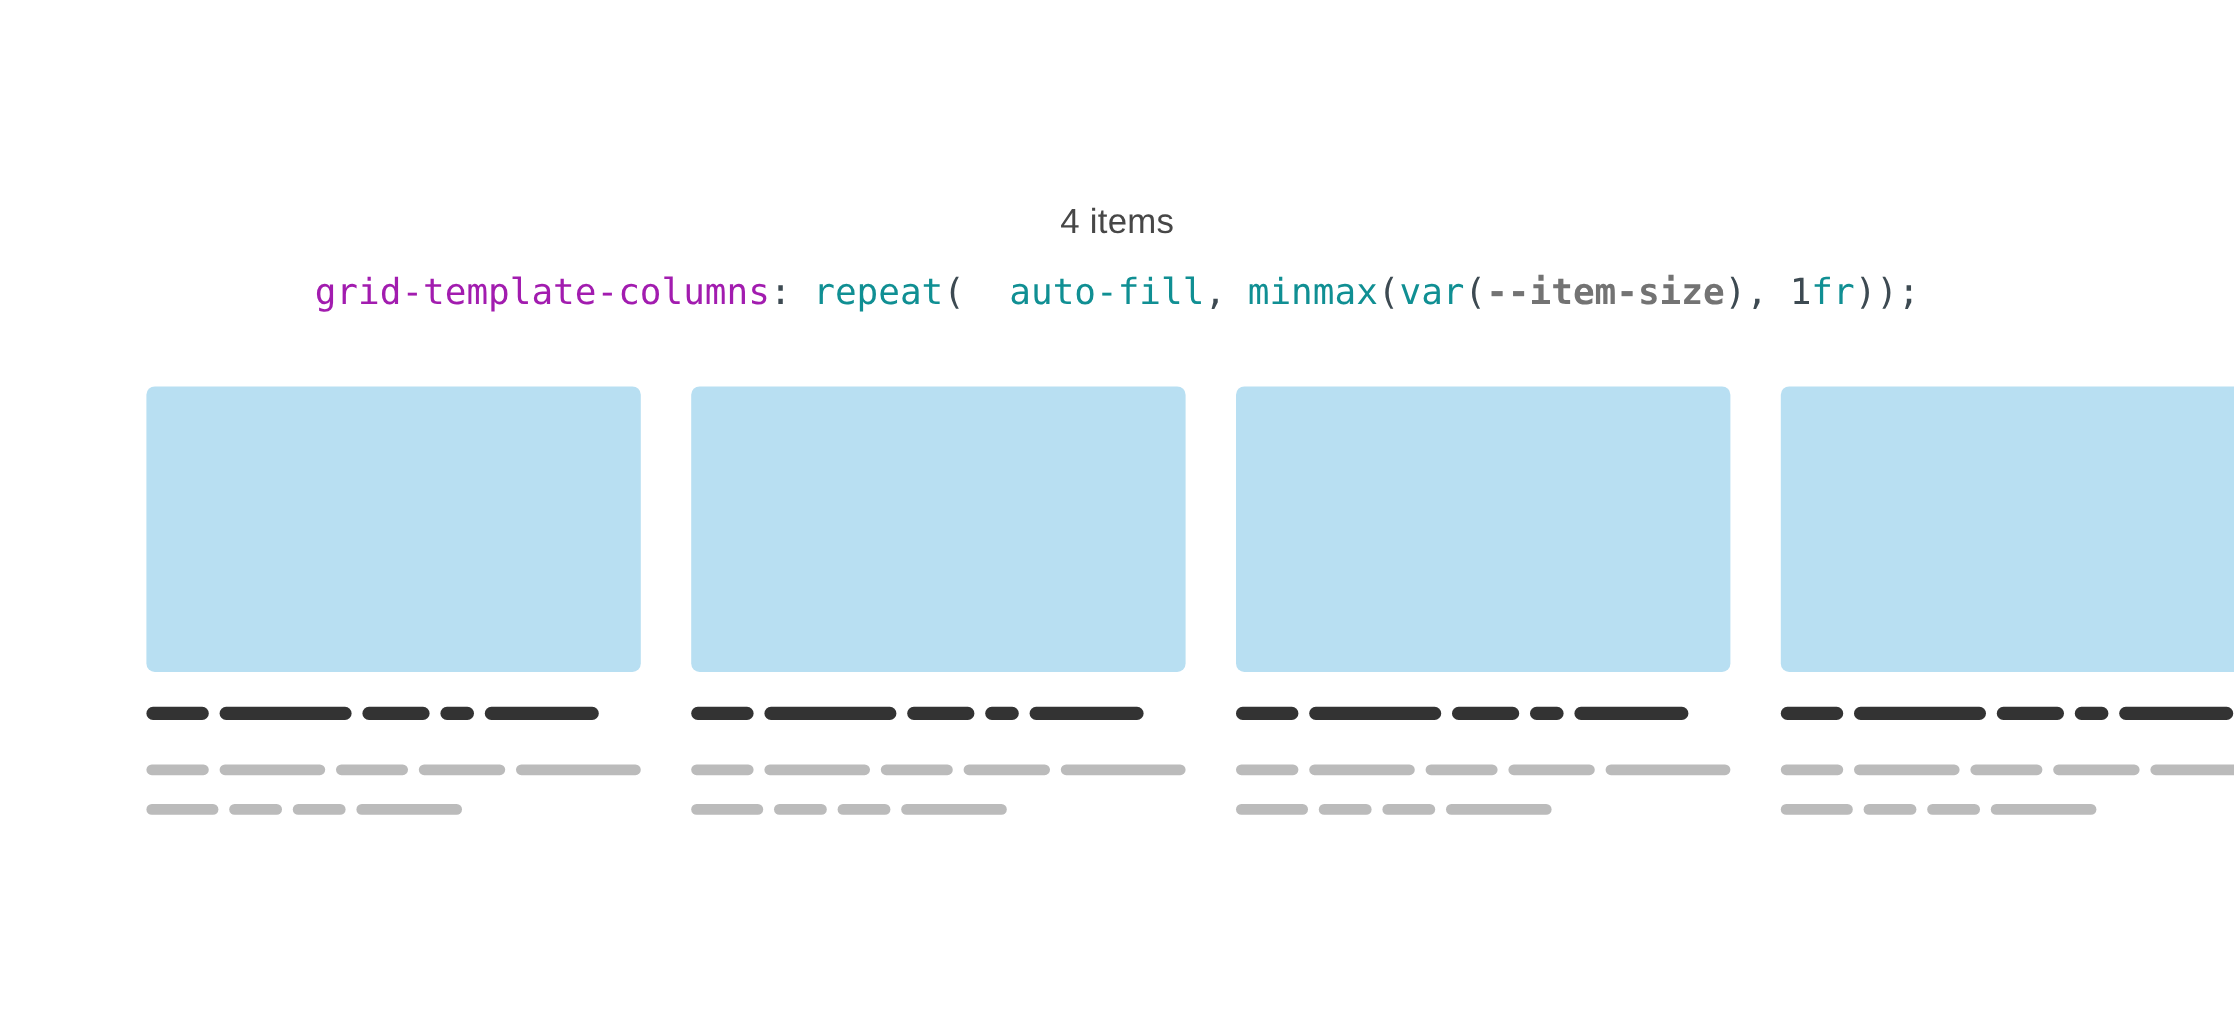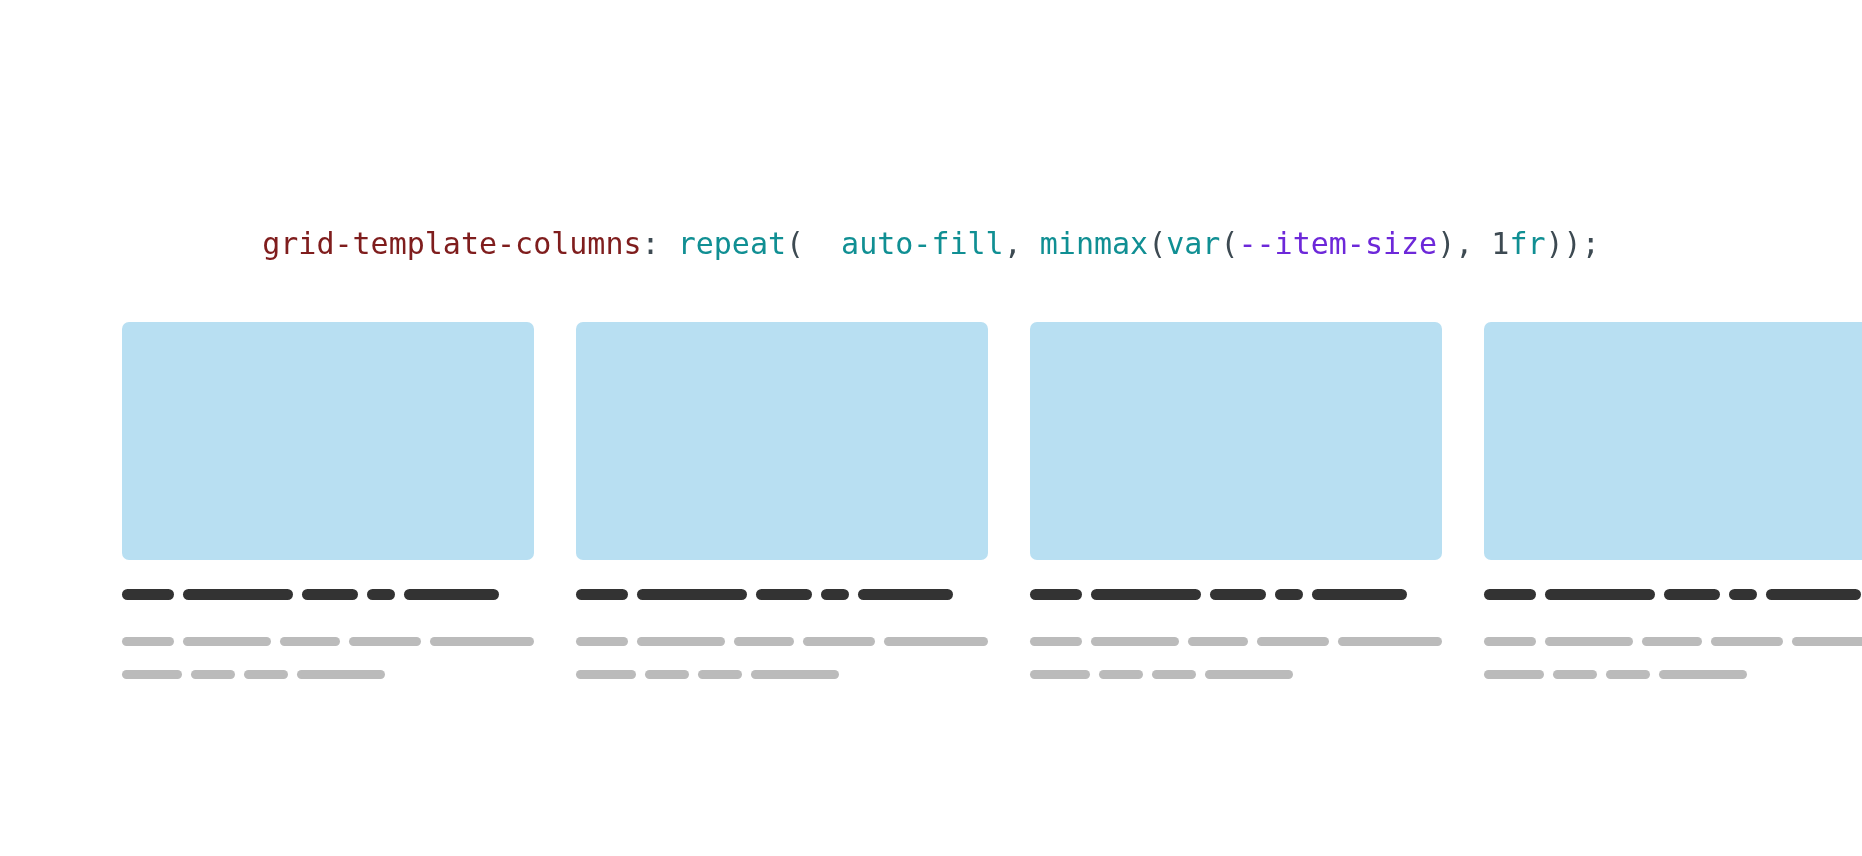--- a/index.html
+++ b/index.html
@@ -40,25 +40,25 @@
     top: 226px;
     left: 0;
     width: 100%;
     text-align: center;
     font-family: "DejaVu Sans Mono", monospace;
     font-size: 30px;
     line-height: 36px;
     white-space: pre;
     color: #3d4a52;
   }
-  .tok-prop    { color: #7f1d1d; }
+  .tok-prop    { color: #a21caf; }
   .tok-punct   { color: #3d4a52; }
   .tok-func    { color: #108f93; text-align: center; }
   .tok-kw      { color: #108f93; margin-left: 37px; }
-  .tok-var     { color: #6d28d9; }
+  .tok-var     { color: #737373; font-weight: bold; }
   .tok-num     { color: #3d4a52; }
   .tok-unit    { color: #108f93; }
 
   
   .grid {
     position: absolute;
     top: 322px;
     left: 122px;
     width: 1633px;
     display: grid;
@@ -107,20 +107,21 @@
   .sk-row.body-2 .sk-bar {
     height: 9px;
     background: #bbbbbb;
   }
 </style>
 </head>
 <body>
 
 <div class="page">
 
+  <div class="item-count">4 items</div>
 
   <div class="code-line" id="code-line"><span class="tok-prop">grid-template-columns</span><span class="tok-punct">:</span><span class="tok-punct"> </span><span class="tok-func">repeat</span><span class="tok-punct">(</span><span class="tok-kw">auto-fill</span><span class="tok-punct">,</span><span class="tok-punct"> </span><span class="tok-func">minmax</span><span class="tok-punct">(</span><span class="tok-func">var</span><span class="tok-punct">(</span><span class="tok-var">--item-size</span><span class="tok-punct">)</span><span class="tok-punct">,</span><span class="tok-punct"> </span><span class="tok-num">1</span><span class="tok-unit">fr</span><span class="tok-punct">)</span><span class="tok-punct">)</span><span class="tok-punct">;</span></div>
 
   <div class="grid" id="card-grid">
       <div class="card">
         <div class="card-thumb"></div>
         <div class="card-body">
           <div class="sk-row title">
             <span class="sk-bar" style="width: 52px;"></span>
             <span class="sk-bar" style="width: 110px;"></span>

